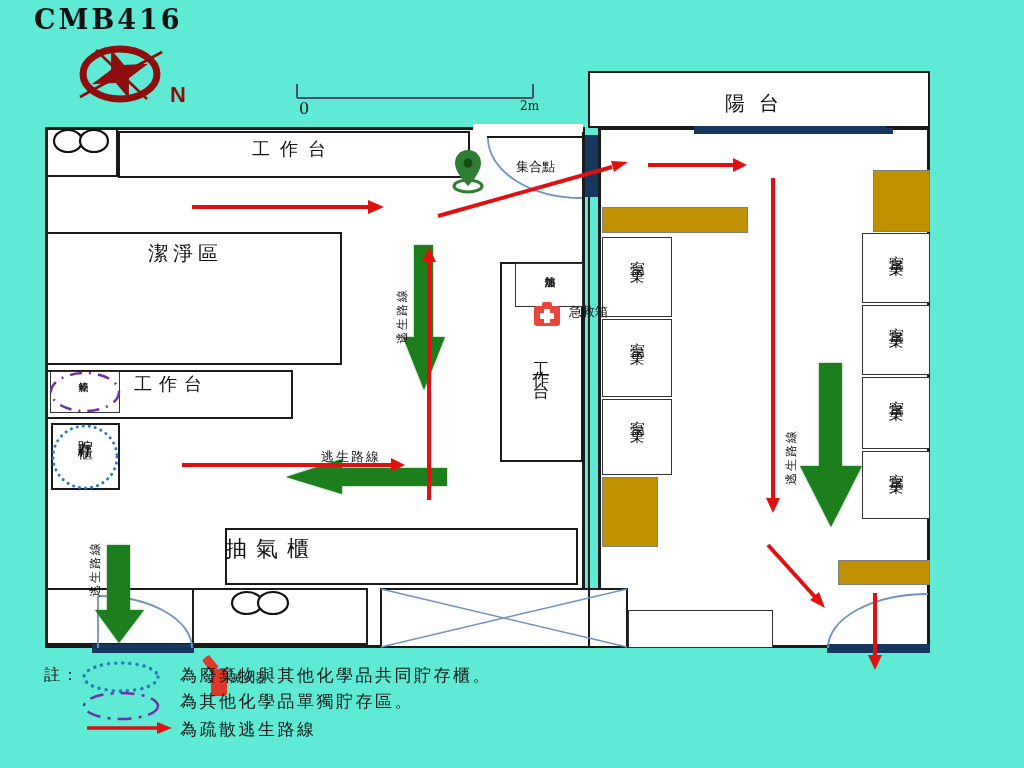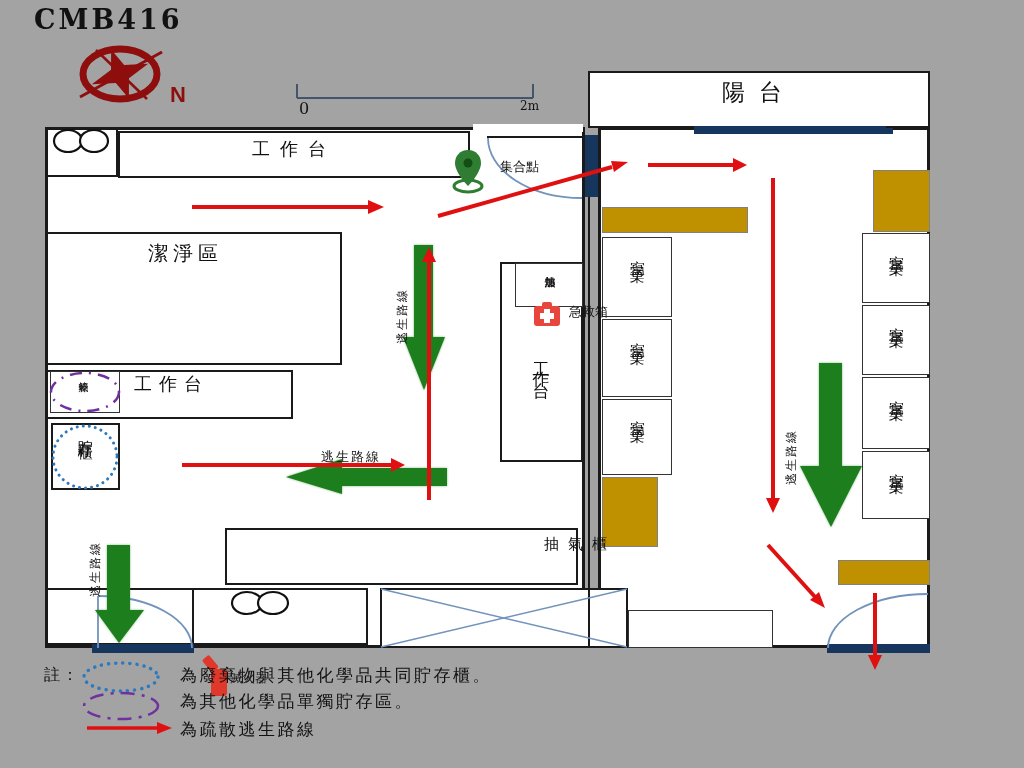--- a/index.html
+++ b/index.html
@@ -1,16 +1,16 @@
 <!DOCTYPE html>
 <html><head>
 <meta charset="utf-8">
 <style>
   html,body{margin:0;padding:0;background:#fff;}
-  #stage{position:relative;width:1024px;height:768px;background:#a3a3a3;overflow:hidden;
+  #stage{position:relative;width:1024px;height:768px;background:#5eead4;overflow:hidden;
          font-family:"DejaVu Serif","Liberation Serif",serif;}
   .room{position:absolute;background:#fff;border:3px solid #1a1a1a;box-sizing:border-box;z-index:1;}
   .box{position:absolute;background:#fff;border:2px solid #1a1a1a;box-sizing:border-box;z-index:2;}
   .thinbox{position:absolute;background:#fff;border:1.5px solid #333;box-sizing:border-box;z-index:2;}
   .gold{position:absolute;background:#BF9000;border:1px solid #808080;box-sizing:border-box;z-index:2;}
   .navy{position:absolute;background:#17365D;z-index:4;}
   .wline{position:absolute;background:#1a1a1a;z-index:3;}
   .wcover{position:absolute;background:#fff;z-index:2;}
   .label{position:absolute;color:#111;z-index:6;white-space:nowrap;line-height:1.15;}
   .under{z-index:3;}
@@ -156,32 +156,32 @@
     </g>
 
     <ellipse cx="85" cy="392" rx="34" ry="19" fill="none" stroke="#7030A0" stroke-width="2.5" stroke-dasharray="12 7 2 7"></ellipse>
     <ellipse cx="85" cy="457" rx="32" ry="31" fill="none" stroke="#2E79BD" stroke-width="3" stroke-dasharray="0.1 6" stroke-linecap="round"></ellipse>
   </svg>
 
   <div class="label" style="left:170px;top:82px;font-size:22px;font-weight:700;color:#8E0E0E;font-family:'Liberation Sans',sans-serif;">N</div>
   <div class="label" style="left:299px;top:100px;font-size:16px;">0</div>
   <div class="label" style="left:520px;top:100px;font-size:12px;">2m</div>
 
-  <div class="label" style="left:588px;top:79px;width:342px;text-align:center;font-size:23px;letter-spacing:14px;">陽台</div>
+  <div class="label" style="left:588px;top:92px;width:342px;text-align:center;font-size:20px;letter-spacing:14px;">陽台</div>
 
   <div class="label" style="left:118px;top:139px;width:352px;text-align:center;font-size:18px;letter-spacing:10px;">工作台</div>
   <div class="label" style="left:148px;top:242px;font-size:20px;letter-spacing:5px;">潔淨區</div>
   <div class="label vtext" style="left:78px;top:374px;font-size:10px;line-height:1.1;">乾燥箱</div>
   <div class="label" style="left:134px;top:374px;font-size:18px;letter-spacing:7px;">工作台</div>
   <div class="label vtext" style="left:76px;top:427px;font-size:15px;letter-spacing:3px;">貯存櫃</div>
-  <div class="label" style="left:225px;top:536px;width:353px;text-align:right;font-size:15px;letter-spacing:9px;padding-left:38px;">抽氣櫃</div>
+  <div class="label" style="left:225px;top:536px;width:353px;text-align:left;font-size:22px;letter-spacing:9px;">抽氣櫃</div>
   <div class="label vtext under" style="left:543px;top:267px;font-size:11px;line-height:1.1;">加熱爐</div>
   <div class="label vtext" style="left:531px;top:348px;font-size:17px;letter-spacing:10px;">工作台</div>
 
-  <div class="label" style="left:500px;top:160px;font-size:13px;">集合點</div>
+  <div class="label" style="left:516px;top:160px;font-size:13px;">集合點</div>
   <div class="label" style="left:569px;top:305px;font-size:13px;">急救箱</div>
   <div class="label" style="left:230px;top:671px;font-size:12.5px;color:#222;z-index:7;font-family:Liberation Serif, serif;">滅火器</div>
 
   <div class="label vtext" style="left:628px;top:248px;font-size:15px;letter-spacing:4px;">寫字桌</div>
   <div class="label vtext" style="left:628px;top:330px;font-size:15px;letter-spacing:4px;">寫字桌</div>
   <div class="label vtext" style="left:628px;top:408px;font-size:15px;letter-spacing:4px;">寫字桌</div>
 
   <div class="label vtext" style="left:887px;top:243px;font-size:15px;letter-spacing:3px;">寫字桌</div>
   <div class="label vtext" style="left:887px;top:315px;font-size:15px;letter-spacing:3px;">寫字桌</div>
   <div class="label vtext" style="left:887px;top:388px;font-size:15px;letter-spacing:3px;">寫字桌</div>

